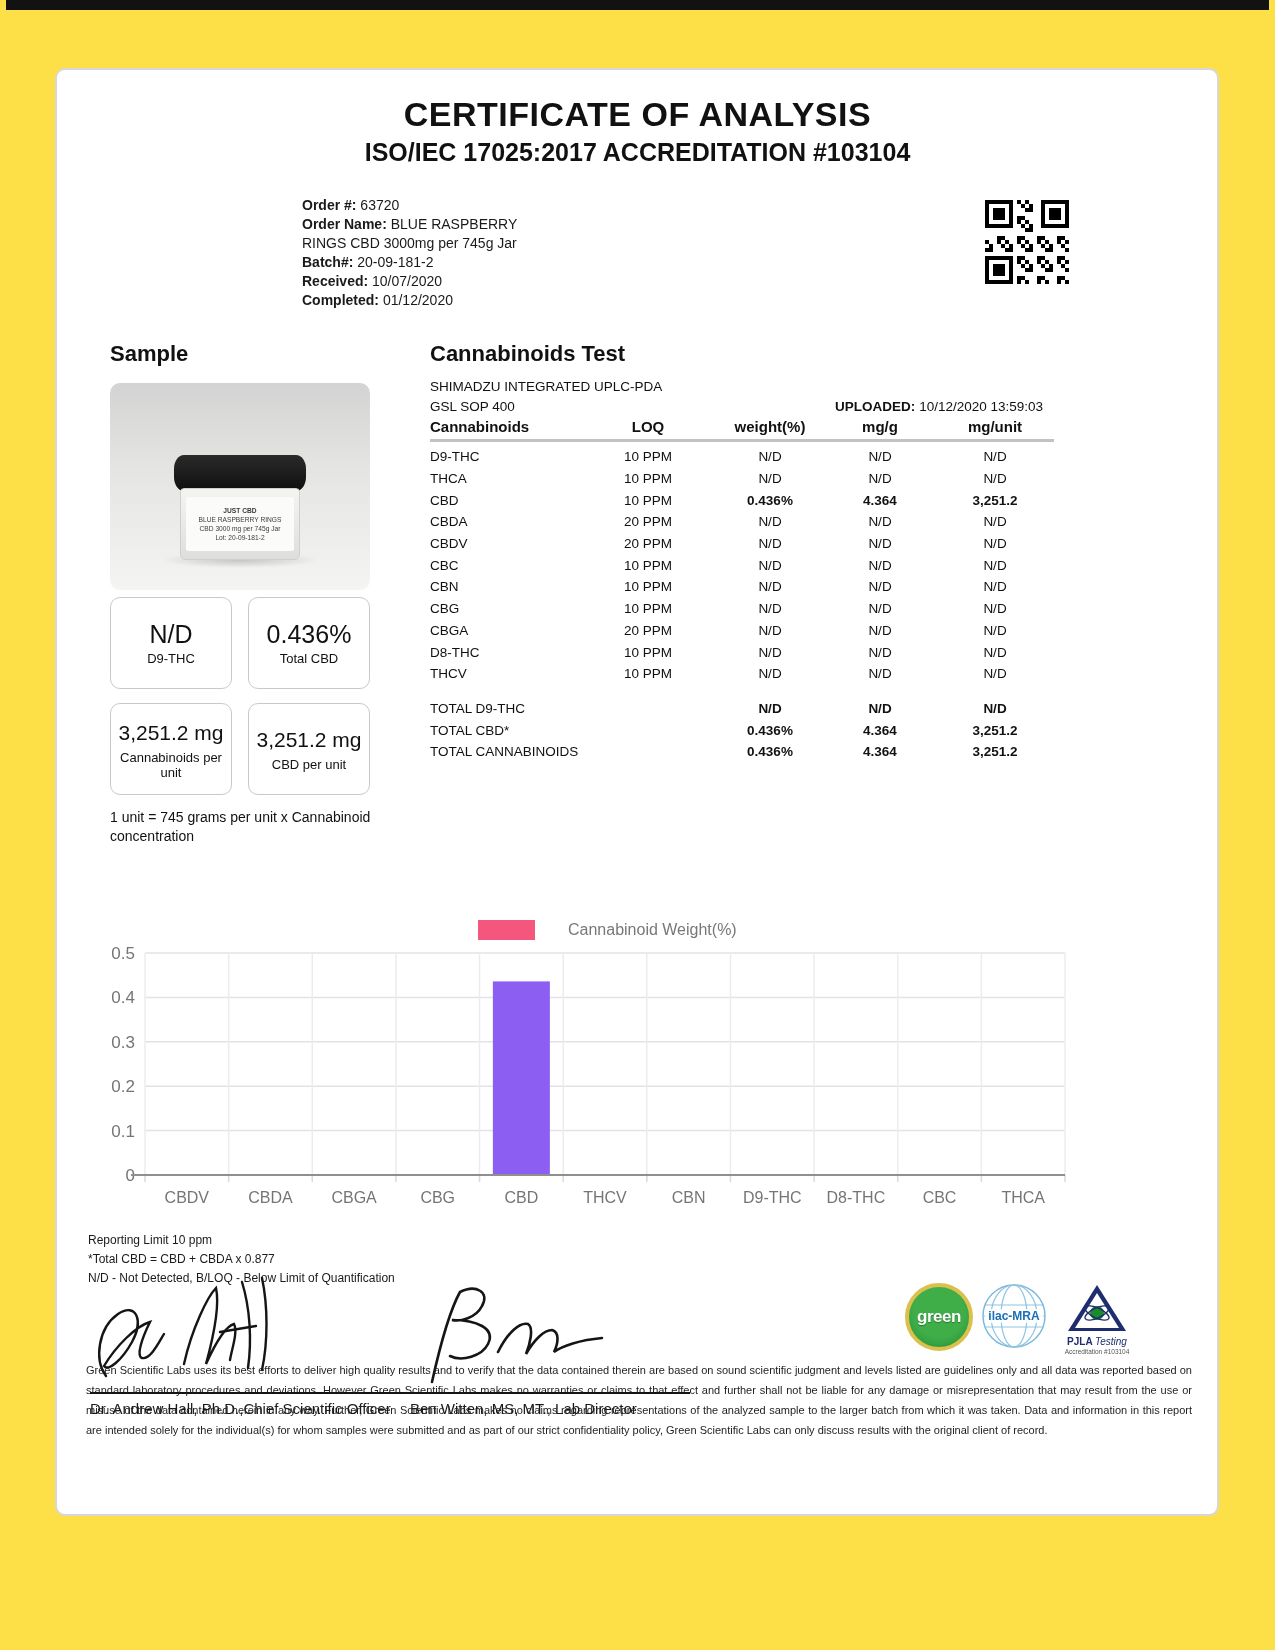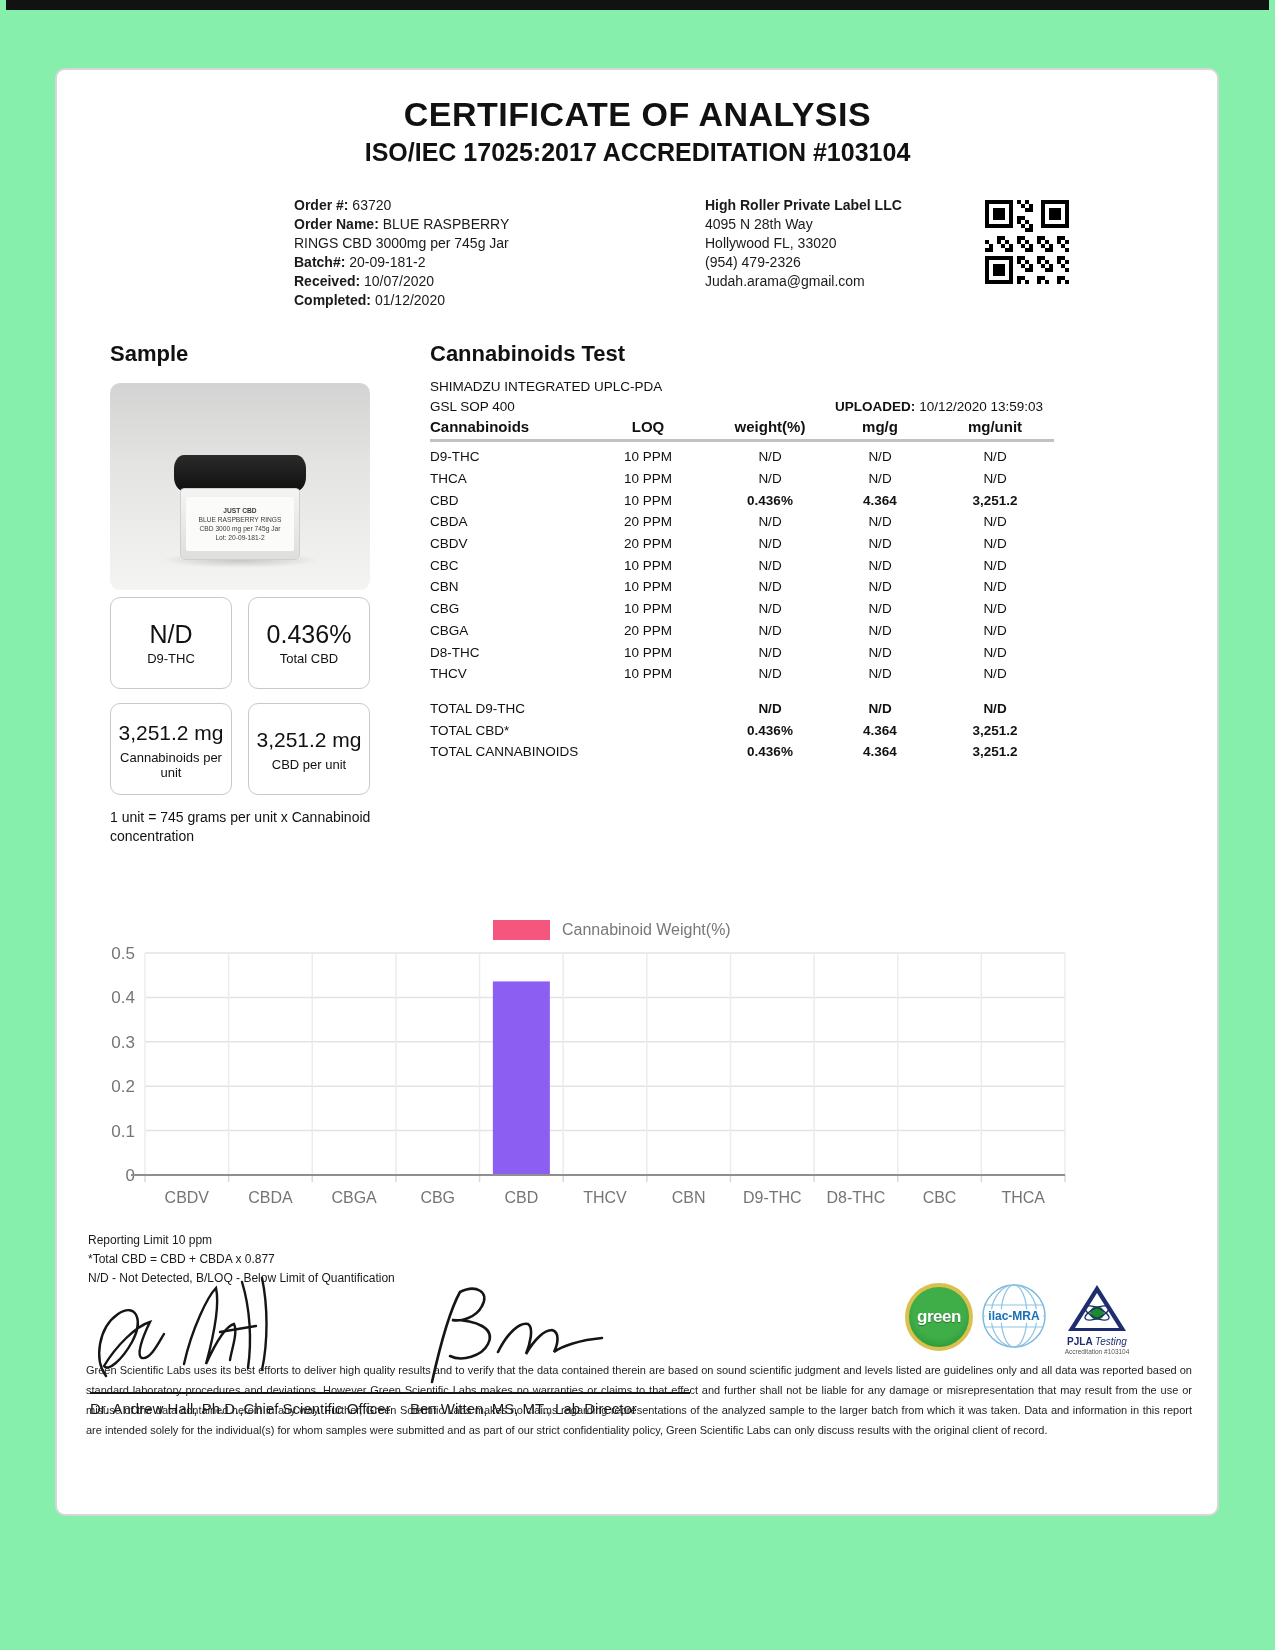--- a/index.html
+++ b/index.html
@@ -1,39 +1,39 @@
 <!DOCTYPE html>
 <html><head>
 <meta charset="utf-8">
 <style>
   * { margin:0; padding:0; box-sizing:border-box; }
   html,body { background:#fff; }
   body { font-family:"Liberation Sans","DejaVu Sans",sans-serif; color:#111; }
-  #page { position:relative; width:1275px; height:1650px; background:#86efac; overflow:hidden; }
+  #page { position:relative; width:1275px; height:1650px; background:#fde047; overflow:hidden; }
 
   .abs { position:absolute; }
 
   #top-bar { left:6px; right:6px; top:0; height:10px; background:#121212; }
 
   #card { left:55px; top:68px; width:1164px; height:1448px; border:2px solid #d7d7d7; border-radius:10px; background:#fff; }
 
   
   #title { left:0; right:0; top:95px; text-align:center; font-size:34px; font-weight:bold; letter-spacing:0.5px; }
   #subtitle { left:0; right:0; top:138px; text-align:center; font-size:25px; font-weight:bold; }
 
   
   #logo { left:108px; top:192px; width:190px; }
   #logo-word { font-size:52px; font-weight:bold; color:#39434b; letter-spacing:-2px; line-height:46px; }
   #logo-tm { font-size:11px; color:#39434b; vertical-align:20px; letter-spacing:0; }
   #logo-tagline { font-size:9px; letter-spacing:4.5px; color:#39434b; margin-top:2px; }
   #logo-leaves { margin-left:28px; margin-bottom:-14px; }
 
   
   .info-block { font-size:14px; line-height:19px; color:#1a1a1a; }
-  #order-info { left:294px; top:196px; width:258px; }
+  #order-info { left:302px; top:196px; width:258px; }
   #client-info { left:705px; top:196px; width:270px; }
   .info-block b { font-weight:bold; }
 
   #qr { left:985px; top:200px; width:84px; height:84px; }
 
   
   #sample-heading { left:110px; top:341px; font-size:22px; font-weight:bold; }
   #photo { left:110px; top:383px; width:260px; height:207px; border-radius:10px;
            background:linear-gradient(180deg,#d3d3d3 0%,#e4e4e2 40%,#f4f4f2 100%); overflow:hidden; }
   #jar { position:absolute; left:50%; bottom:30px; transform:translateX(-50%); width:132px; }
@@ -69,21 +69,21 @@
   .th { font-size:15px; font-weight:bold; }
   .th, .td { text-align:center; }
   .th.c0, .td.c0 { text-align:left; }
   .tr { height:21.7px; align-items:center; }
   .td { font-size:13.5px; }
   .td.b { font-weight:bold; }
   #tbl-body { padding-top:4px; }
   .spacer { height:13px; }
 
   
-  #legend { left:493px; top:920px; display:flex; align-items:center; }
+  #legend { left:478px; top:920px; display:flex; align-items:center;gap:21px; }
   #legend-swatch { width:57px; height:20px; margin-right:12px; }
   #legend-text { font-size:16px; color:#787878; }
   #chart-svg { left:80px; top:905px; }
 
   
   #footnotes { left:88px; top:1231px; font-size:12px; line-height:19px; color:#1a1a1a; }
 
   
   #sig1-svg { left:92px; top:1268px; }
   #sig2-svg { left:402px; top:1282px; }
@@ -123,27 +123,20 @@
 
 
   <div id="order-info" class="abs info-block">
     <span><b>Order #:</b> <span>63720</span></span><br>
     <span><b>Order Name:</b> <span>BLUE RASPBERRY RINGS CBD 3000mg per 745g Jar</span></span><br>
     <span><b>Batch#:</b> <span>20-09-181-2</span></span><br>
     <span><b>Received:</b> <span>10/07/2020</span></span><br>
     <span><b>Completed:</b> <span>01/12/2020</span></span>
   </div>
 
-  <div id="client-info" class="abs info-block">
-    <b>High Roller Private Label LLC</b><br>
-    <span>4095 N 28th Way</span><br>
-    <span>Hollywood FL, 33020</span><br>
-    <span>(954) 479-2326</span><br>
-    <span>Judah.arama@gmail.com</span>
-  </div>
 
   <svg id="qr" class="abs" viewBox="0 0 21 21">
       <rect x="0" y="0" width="21" height="21" fill="#ffffff"></rect>
       <rect x="0" y="10" width="1" height="1" fill="#000"></rect>
       <rect x="0" y="12" width="1" height="1" fill="#000"></rect>
       <rect x="1" y="11" width="1" height="1" fill="#000"></rect>
       <rect x="1" y="12" width="1" height="1" fill="#000"></rect>
       <rect x="3" y="9" width="1" height="1" fill="#000"></rect>
       <rect x="3" y="10" width="1" height="1" fill="#000"></rect>
       <rect x="4" y="9" width="1" height="1" fill="#000"></rect>

